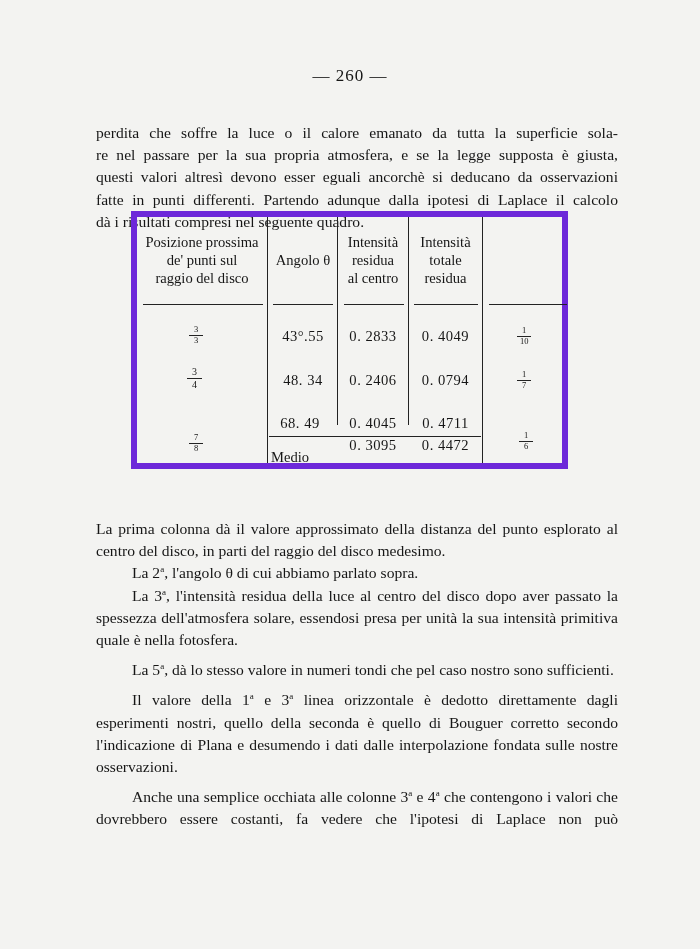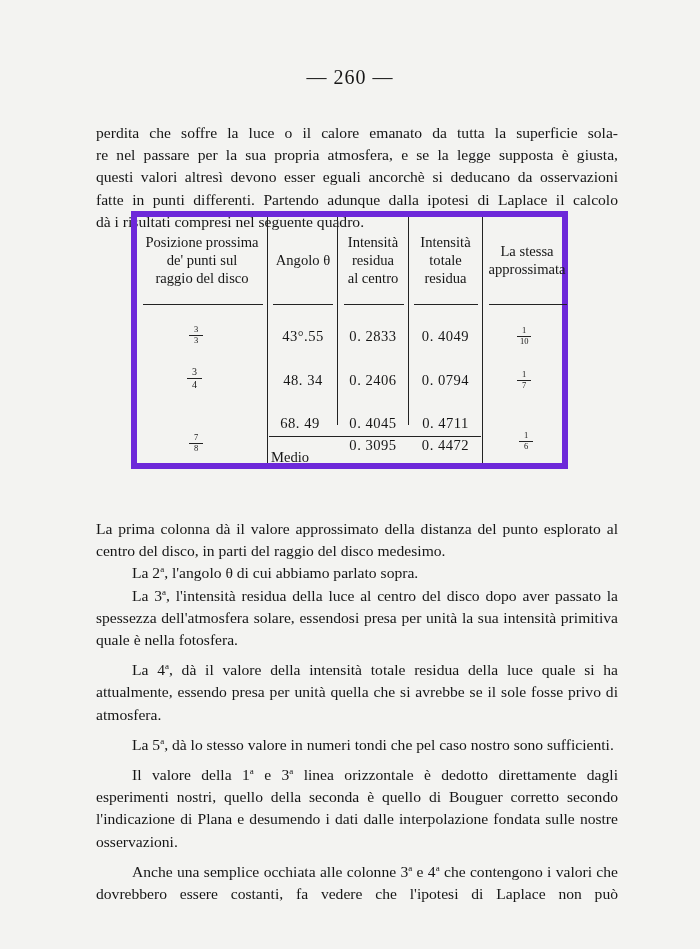--- a/index.html
+++ b/index.html
@@ -2,21 +2,21 @@
 <html><head>
 <meta charset="utf-8">
 <style>
   html, body { margin: 0; padding: 0; }
   body {
     width: 700px; height: 949px; background: #f3f3f1; position: relative; overflow: hidden;
     font-family: "Liberation Serif", "DejaVu Serif", serif; color: #161616;
   }
   .page-number {
     position: absolute; left: 0; width: 700px; top: 66px; text-align: center;
-    font-size: 20px; letter-spacing: 1px;
+    font-size: 17px; letter-spacing: 1px;
   }
   .text-block { position: absolute; left: 96px; width: 522px; font-size: 15.6px; line-height: 22.2px; margin-top: 31px; }
   .para { margin: 0; text-align: justify; text-align-last: left; }
   .para.indent { text-indent: 36px; }
   .para.gap { margin-top: 8px; }
   .sup { font-size: 9px; vertical-align: super; line-height: 0; }
 
   .table-wrap {
     position: absolute; left: 131px; top: 211px; width: 437px; height: 258px;
     border: 6px solid #6d28d9; box-sizing: border-box;
@@ -60,24 +60,20 @@
   <div class="hd" style="left:201px; width:70px;">
     <div>Intensità</div>
     <div>residua</div>
     <div>al centro</div>
   </div>
   <div class="hd" style="left:272px; width:73px;">
     <div>Intensità</div>
     <div>totale</div>
     <div>residua</div>
   </div>
-  <div class="hd" style="left:346px; width:88px; top:25px;">
-    <div>La stessa</div>
-    <div>approssimata</div>
-  </div>
 
   <div class="hdrule" style="left:6px; width:120px;"></div>
   <div class="hdrule" style="left:136px; width:60px;"></div>
   <div class="hdrule" style="left:207px; width:60px;"></div>
   <div class="hdrule" style="left:277px; width:64px;"></div>
   <div class="hdrule" style="left:352px; width:78px;"></div>
 
   <div class="frac" style="left:52px; top:108px;">
     <span class="num">3</span>
     <span>3</span>
@@ -119,17 +115,16 @@
   <div class="frac" style="left:382px; top:214px;">
     <span class="num">1</span>
     <span>6</span>
   </div>
 </div>
 
 <div class="text-block" style="top:487px;">
   <p class="para"><span>La prima colonna dà il valore approssimato della distanza del punto esplorato al centro del disco, in parti del raggio del disco medesimo.</span></p>
   <p class="para indent"><span>La 2</span><span class="sup">a</span><span>, l'angolo θ di cui abbiamo parlato sopra.</span></p>
   <p class="para indent"><span>La 3</span><span class="sup">a</span><span>, l'intensità residua della luce al centro del disco dopo aver passato la spessezza dell'atmosfera solare, essendosi presa per unità la sua intensità primitiva quale è nella fotosfera.</span></p>
-  <p class="para indent gap"><span>La 4</span><span class="sup">a</span><span>, dà il valore della intensità totale residua della luce quale si ha attualmente, essendo presa per unità quella che si avrebbe se il sole fosse privo di atmosfera.</span></p>
   <p class="para indent gap"><span>La 5</span><span class="sup">a</span><span>, dà lo stesso valore in numeri tondi che pel caso nostro sono sufficienti.</span></p>
   <p class="para indent gap"><span>Il valore della 1</span><span class="sup">a</span><span> e 3</span><span class="sup">a</span><span> linea orizzontale è dedotto direttamente dagli esperimenti nostri, quello della seconda è quello di Bouguer corretto secondo l'indicazione di Plana e desumendo i dati dalle interpolazione fondata sulle nostre osservazioni.</span></p>
   <p class="para indent gap" style="text-align-last: justify;"><span>Anche una semplice occhiata alle colonne 3</span><span class="sup">a</span><span> e 4</span><span class="sup">a</span><span> che contengono i valori che dovrebbero essere costanti, fa vedere che l'ipotesi di Laplace non può</span></p>
 </div>
 
 </body></html>

